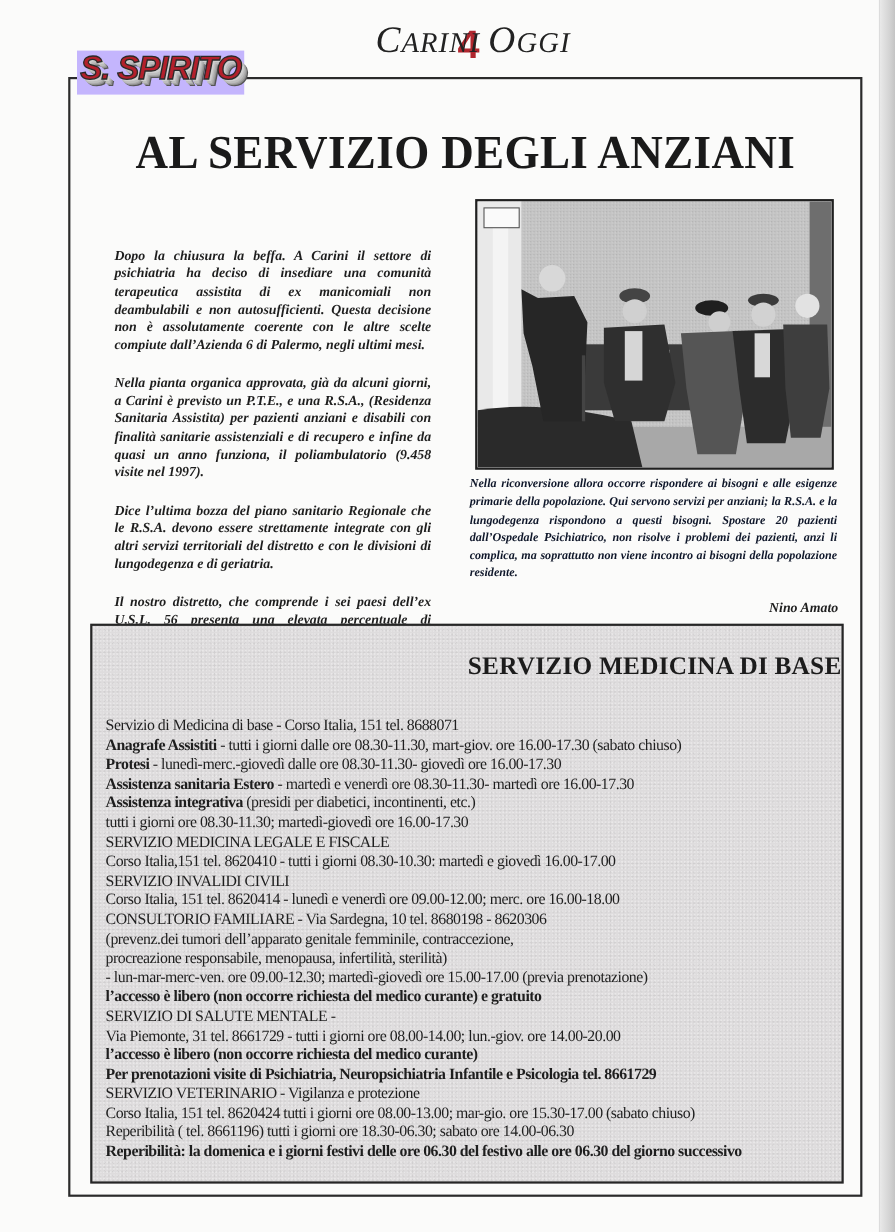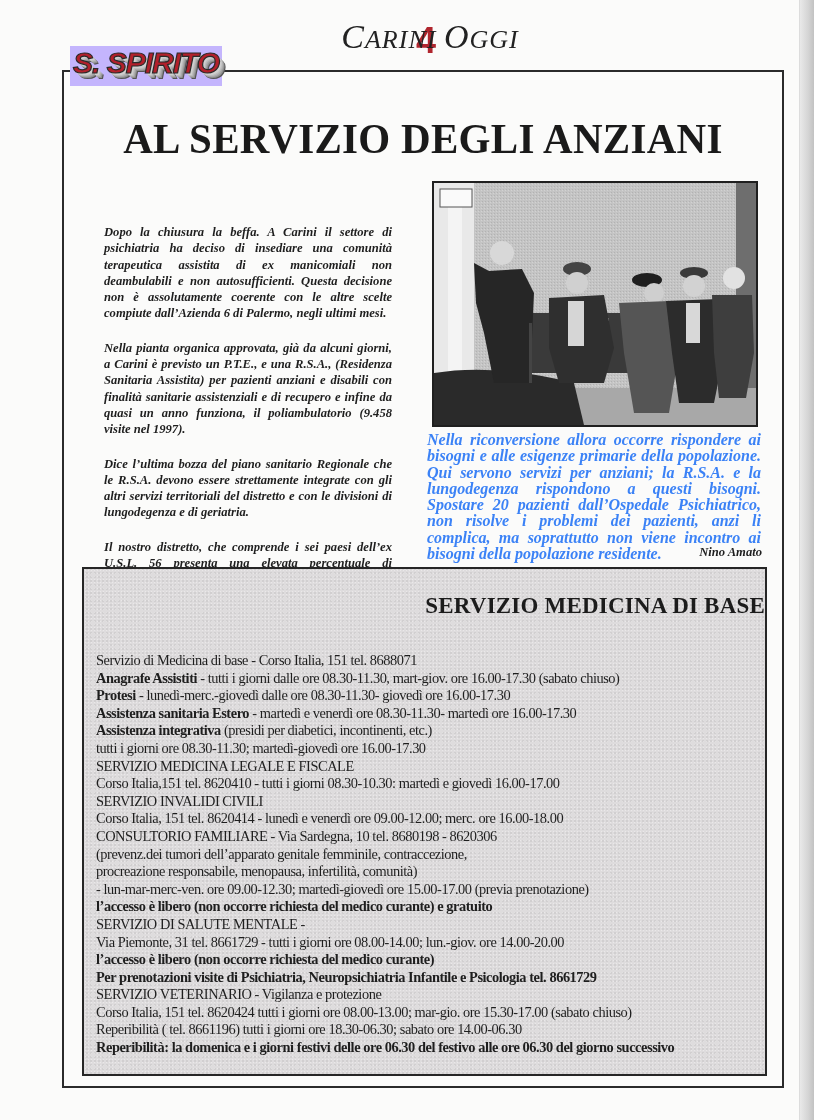--- a/index.html
+++ b/index.html
@@ -64,22 +64,22 @@
   .col-left p { margin: 18px; }
 
   .photo {
     position: absolute; left: 432px; top: 181px; width: 326px; height: 246px;
     border: 2px solid #1f1f1f; box-sizing: border-box;
     background: #bdbdbd; overflow: hidden;
   }
 
   .caption {
     position: absolute; left: 427px; top: 432px; width: 334px;
-    font-style: italic; font-weight: bold; font-size: 16px; line-height: 16.3px;
-    text-align: justify; color: #3b82f6;
+    font-style: italic; font-weight: bold; font-size: 11px; line-height: 16.3px;
+    text-align: justify; color: #0f172a;
   }
   .caption p { margin: 0; }
   .byline {
     position: absolute; right: 52px; top: 545px;
     font-style: italic; font-weight: bold; font-size: 12.6px; color: #1e1e1e; text-align: center;
   }
 
   
   .info-box {
     position: absolute; left: 82px; top: 567px; width: 685px; height: 509px;
@@ -193,21 +193,21 @@
     <span class="ln"><b>Protesi</b><span> - lunedì-merc.-giovedì dalle ore 08.30-11.30- giovedì ore 16.00-17.30</span></span>
     <span class="ln"><b>Assistenza sanitaria Estero</b><span> - martedì e venerdì ore 08.30-11.30- martedì ore 16.00-17.30</span></span>
     <span class="ln"><b>Assistenza integrativa</b><span> (presidi per diabetici, incontinenti, etc.)</span></span>
     <span class="ln"><b></b><span>tutti i giorni ore 08.30-11.30; martedì-giovedì ore 16.00-17.30</span></span>
     <span class="ln"><b></b><span>SERVIZIO MEDICINA LEGALE E FISCALE</span></span>
     <span class="ln"><b></b><span>Corso Italia,151 tel. 8620410 - tutti i giorni 08.30-10.30: martedì e giovedì 16.00-17.00</span></span>
     <span class="ln"><b></b><span>SERVIZIO INVALIDI CIVILI</span></span>
     <span class="ln"><b></b><span>Corso Italia, 151 tel. 8620414 - lunedì e venerdì ore 09.00-12.00; merc. ore 16.00-18.00</span></span>
     <span class="ln"><b></b><span>CONSULTORIO FAMILIARE - Via Sardegna, 10 tel. 8680198 - 8620306</span></span>
     <span class="ln"><b></b><span>(prevenz.dei tumori dell’apparato genitale femminile, contraccezione,</span></span>
-    <span class="ln"><b></b><span> procreazione responsabile, menopausa, infertilità, comunità)</span></span>
+    <span class="ln"><b></b><span> procreazione responsabile, menopausa, infertilità, sterilità)</span></span>
     <span class="ln"><b></b><span>- lun-mar-merc-ven. ore 09.00-12.30; martedì-giovedì ore 15.00-17.00 (previa prenotazione)</span></span>
     <span class="ln"><b>l’accesso è libero (non occorre richiesta del medico curante) e gratuito</b><span></span></span>
     <span class="ln"><b></b><span>SERVIZIO DI SALUTE MENTALE -</span></span>
     <span class="ln"><b></b><span>Via Piemonte, 31 tel. 8661729 - tutti i giorni ore 08.00-14.00; lun.-giov. ore 14.00-20.00</span></span>
     <span class="ln"><b>l’accesso è libero (non occorre richiesta del medico curante)</b><span></span></span>
     <span class="ln"><b>Per prenotazioni visite di Psichiatria, Neuropsichiatria Infantile e Psicologia tel. 8661729</b><span></span></span>
     <span class="ln"><b></b><span>SERVIZIO VETERINARIO - Vigilanza e protezione</span></span>
     <span class="ln"><b></b><span>Corso Italia, 151 tel. 8620424 tutti i giorni ore 08.00-13.00; mar-gio. ore 15.30-17.00 (sabato chiuso)</span></span>
     <span class="ln"><b></b><span>Reperibilità ( tel. 8661196) tutti i giorni ore 18.30-06.30; sabato ore 14.00-06.30</span></span>
     <span class="ln"><b>Reperibilità: la domenica e i giorni festivi delle ore 06.30 del festivo alle ore 06.30 del giorno successivo</b><span></span></span>

